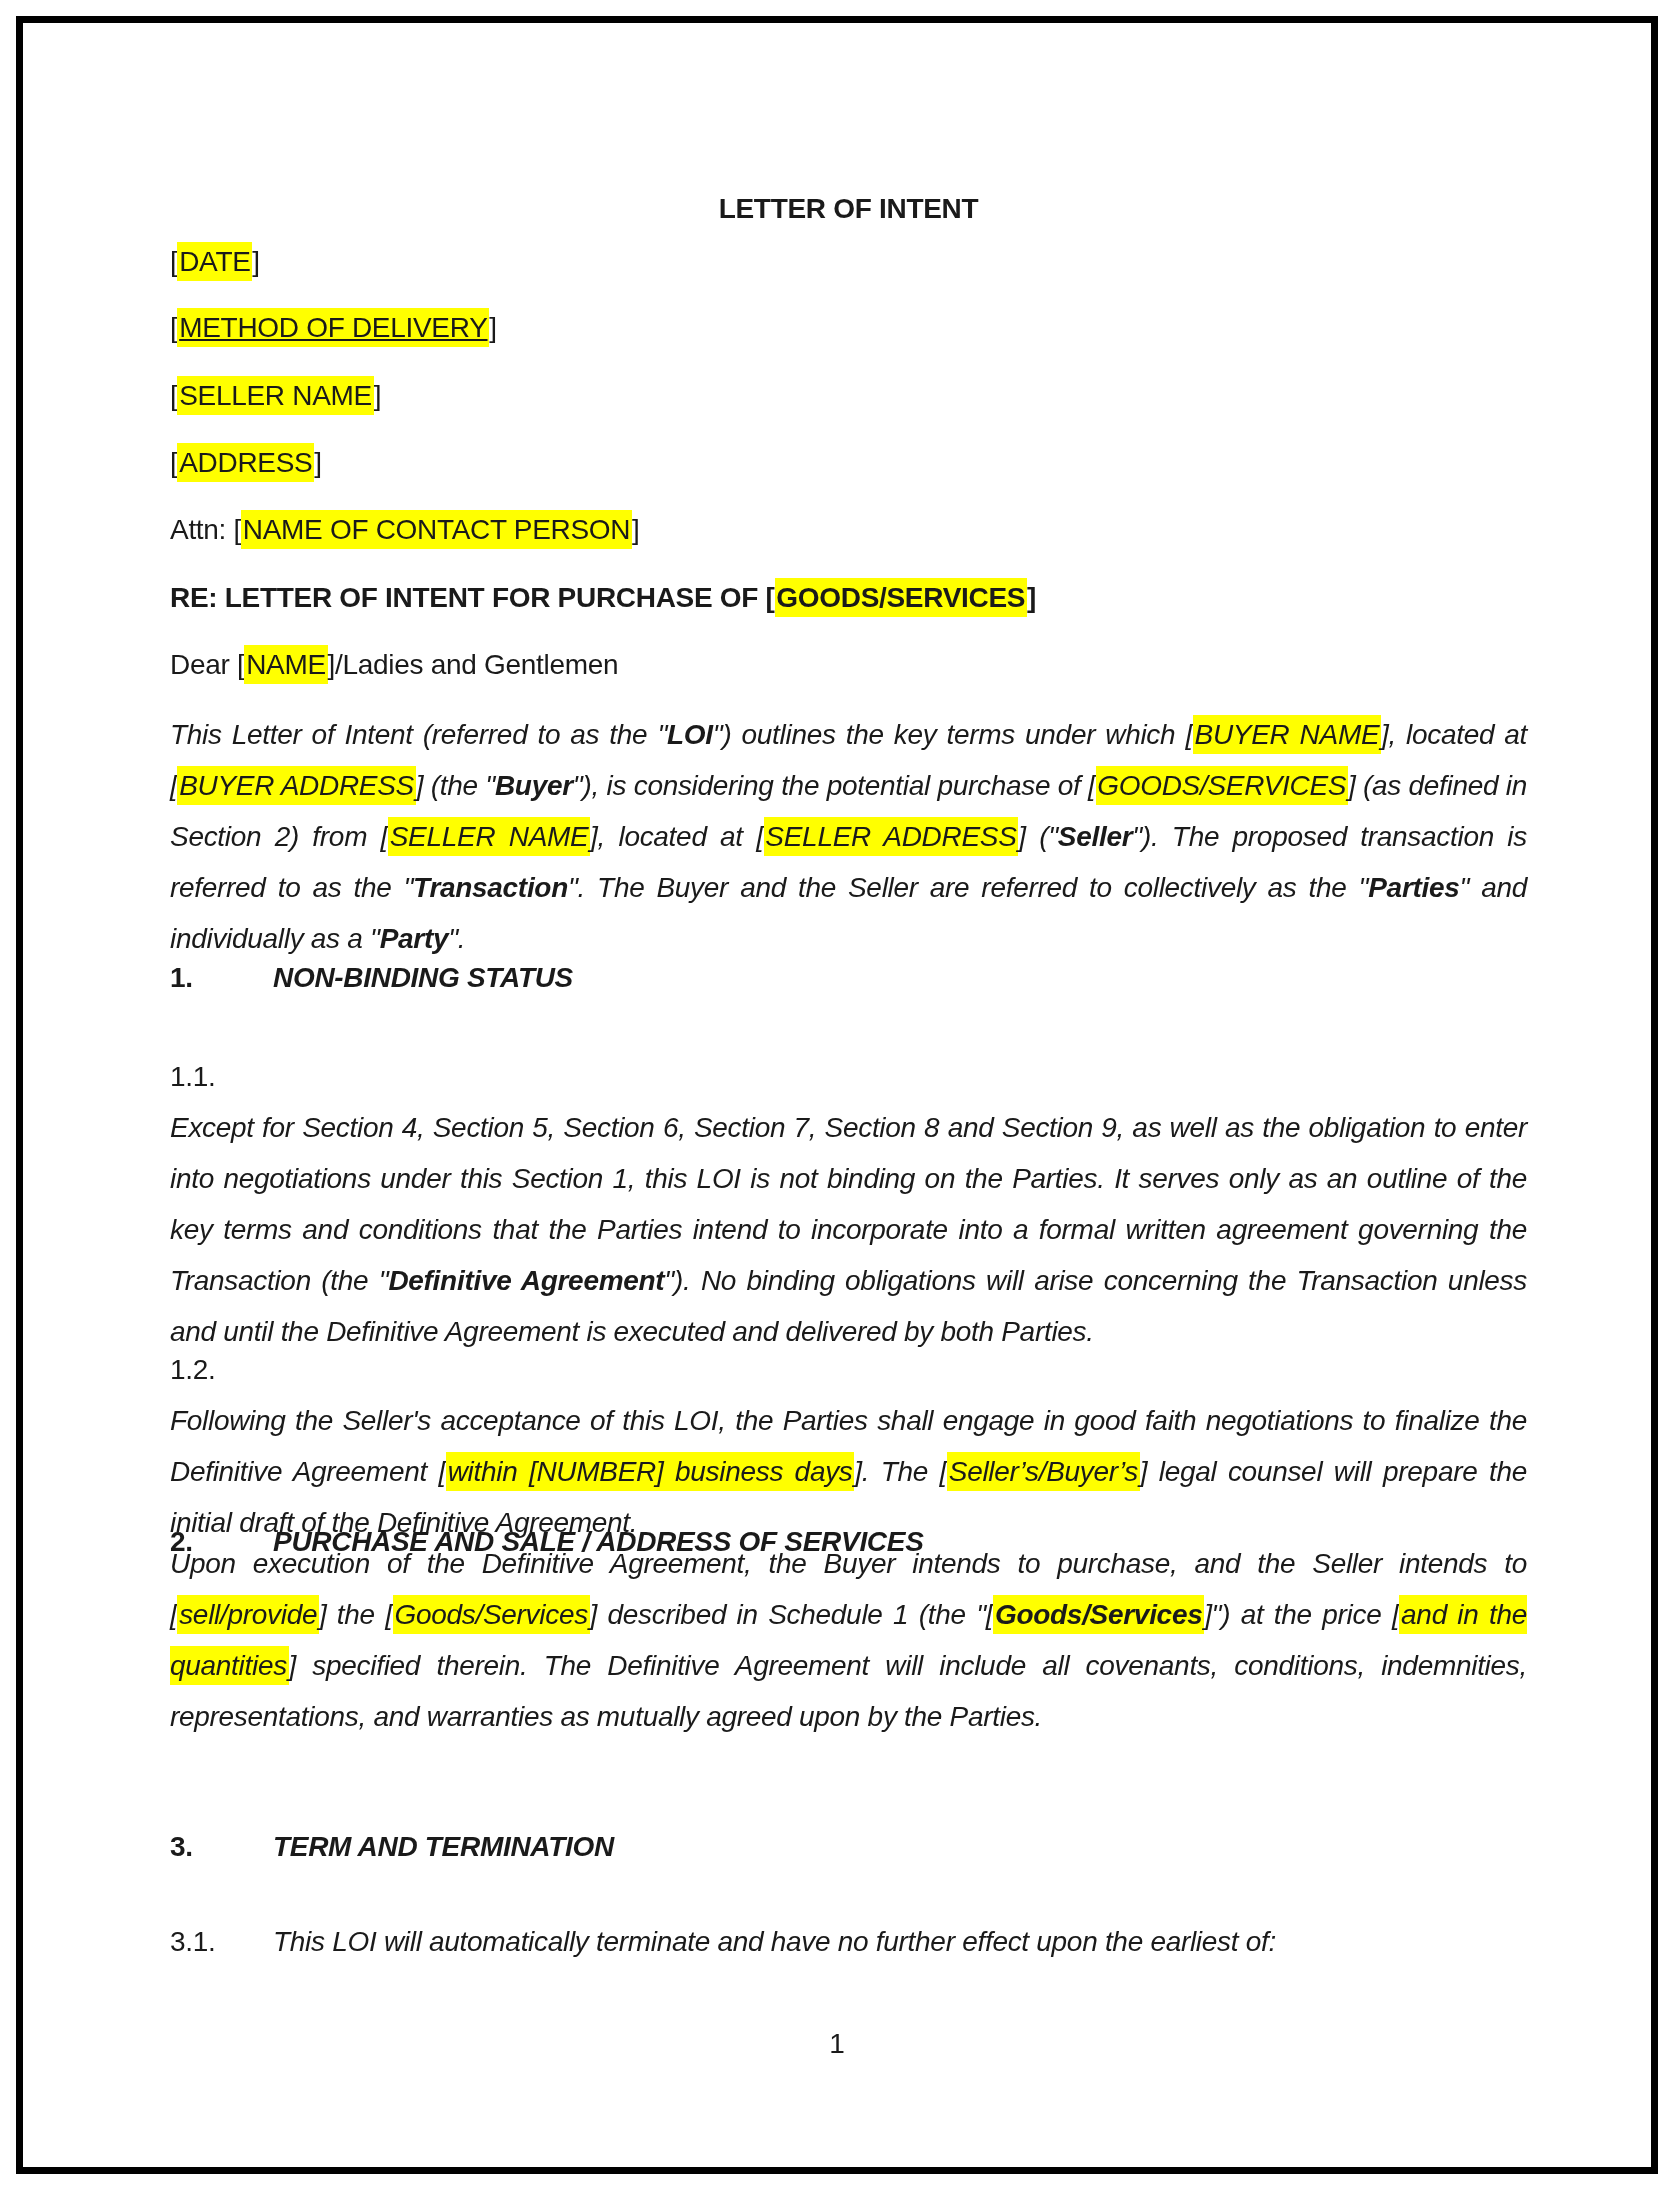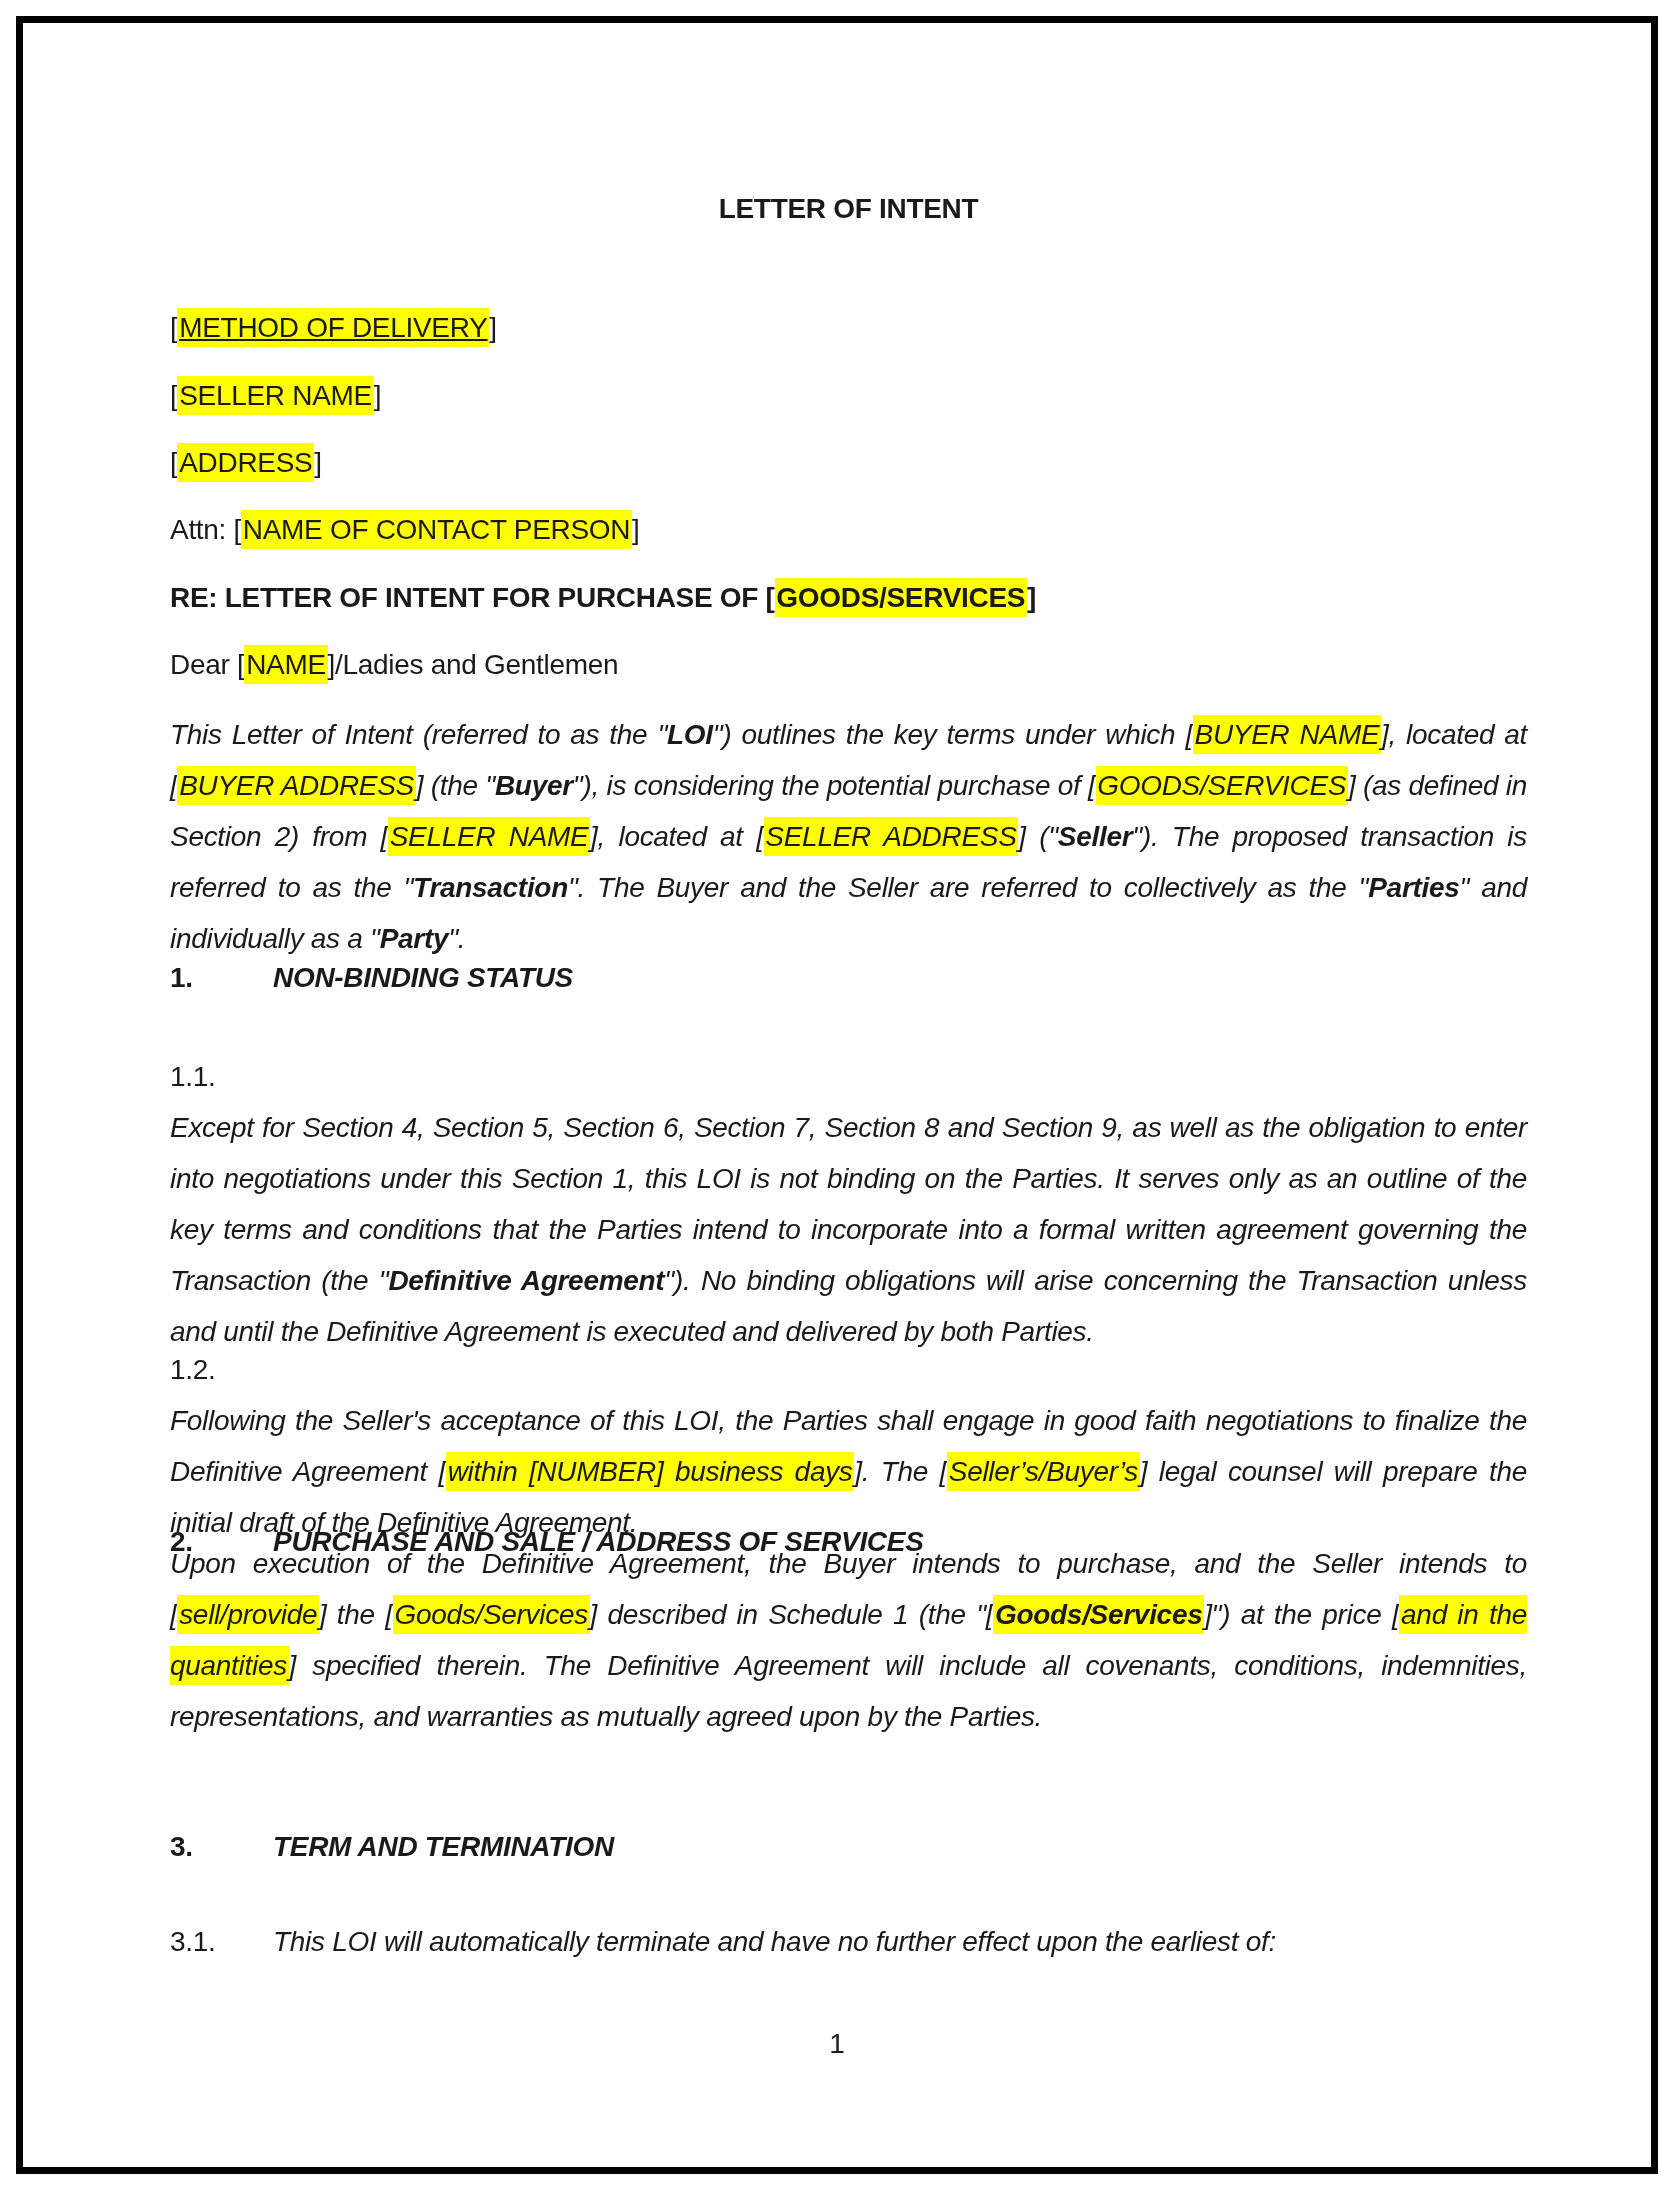--- a/index.html
+++ b/index.html
@@ -36,20 +36,21 @@
   .b{font-weight:700;}
 </style>
 </head>
 <body>
 
 <div class="sheet">
   <div class="frame"></div>
 
   <div class="block title" style="top:183px;">LETTER OF INTENT</div>
 
+  <div class="block letterline" style="top:236px;"><span>[</span><span class="hl">DATE</span><span>]</span></div>
   <div class="block letterline" style="top:302px;text-decoration:underline;"><span>[</span><span class="hl">METHOD OF DELIVERY</span><span>]</span></div>
   <div class="block letterline" style="top:370px;"><span>[</span><span class="hl">SELLER NAME</span><span>]</span></div>
   <div class="block letterline" style="top:437px;"><span>[</span><span class="hl">ADDRESS</span><span>]</span></div>
   <div class="block letterline" style="top:572px;"><span class="b">RE: LETTER OF INTENT FOR PURCHASE OF [</span><span class="b hl">GOODS/SERVICES</span><span class="b">]</span></div>
   <div class="block letterline" style="top:504px;"><span>Attn: [</span><span class="hl">NAME OF CONTACT PERSON</span><span>]</span></div>
   <div class="block letterline" style="top:639px;"><span>Dear [</span><span class="hl">NAME</span><span>]/Ladies and Gentlemen</span></div>
 
   <div class="block para" style="top:709px;"><span>This Letter of Intent (referred to as the "</span><span class="b">LOI</span><span>") outlines the key terms under which [</span><span class="hl">BUYER NAME</span><span>], located at [</span><span class="hl">BUYER ADDRESS</span><span>] (the "</span><span class="b">Buyer</span><span>"), is considering the potential purchase of [</span><span class="hl">GOODS/SERVICES</span><span>] (as defined in Section 2) from [</span><span class="hl">SELLER NAME</span><span>], located at [</span><span class="hl">SELLER ADDRESS</span><span>] ("</span><span class="b">Seller</span><span>"). The proposed transaction is referred to as the "</span><span class="b">Transaction</span><span>". The Buyer and the Seller are referred to collectively as the "</span><span class="b">Parties</span><span>" and individually as a "</span><span class="b">Party</span><span>".</span></div>
 
   <div class="block item heading" style="top:952px;">

